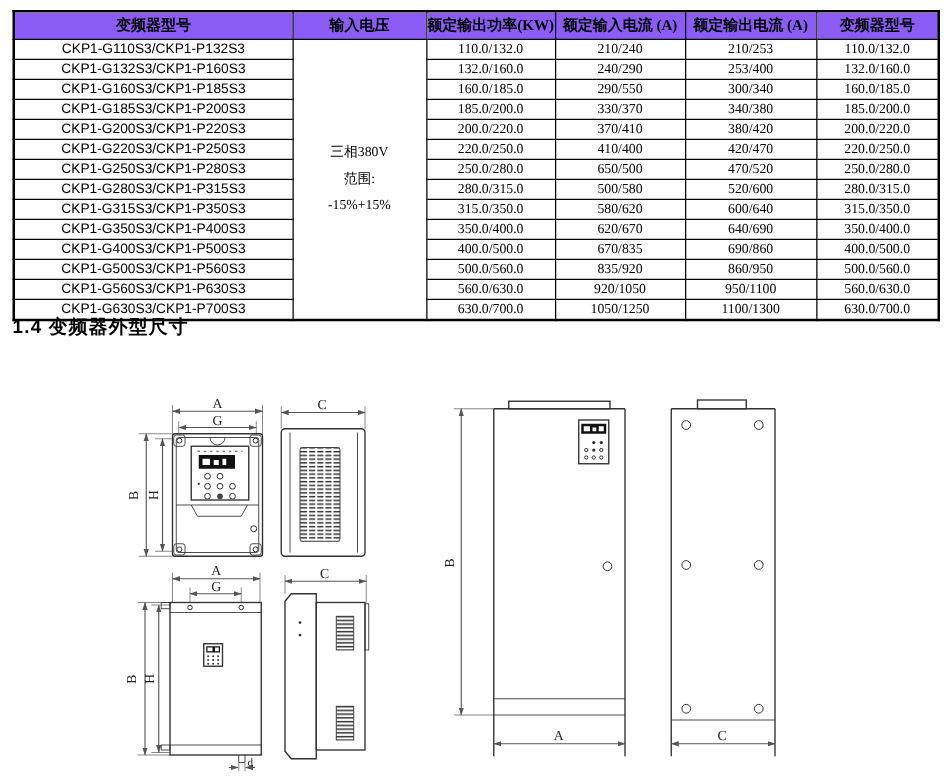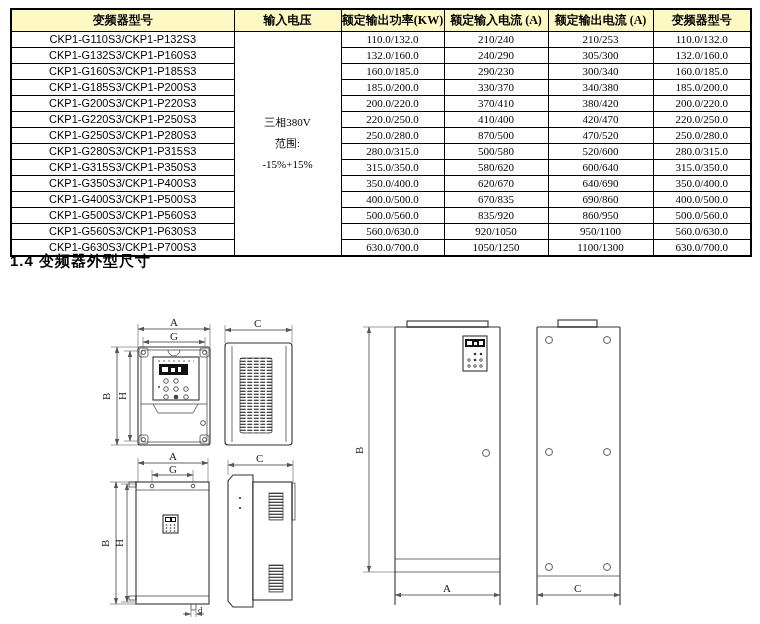--- a/index.html
+++ b/index.html
@@ -11,21 +11,21 @@
   table.spec{
     position:absolute;left:10px;top:8px;width:740px;
     border-collapse:collapse;table-layout:fixed;
     border:2px solid #000;
   }
   table.spec th, table.spec td{
     border:1px solid #000;text-align:center;vertical-align:middle;
     padding:0;white-space:nowrap;overflow:hidden;
   }
   table.spec thead th{
-    background:#fef9c3;height:21px;font-size:12px;font-weight:bold;
+    background:#8b5cf6;height:21px;font-size:12px;font-weight:bold;
     font-family:"Liberation Serif", serif;
   }
   table.spec tbody td{
     height:15px;font-size:11px;line-height:1.05;
   }
   table.spec tbody td.model{
     font-family:"Liberation Sans", sans-serif;font-size:11px;margin-top:25px;
   }
   table.spec tbody td.voltage{
     font-size:11px;line-height:1.9;vertical-align:middle;
@@ -78,27 +78,27 @@
         </td>
         <td>110.0/132.0</td>
         <td>210/240</td>
         <td>210/253</td>
         <td>110.0/132.0</td>
       </tr>
       <tr>
         <td class="model">CKP1-G132S3/CKP1-P160S3</td>
         <td>132.0/160.0</td>
         <td>240/290</td>
-        <td>305/300</td>
+        <td>253/400</td>
         <td>132.0/160.0</td>
       </tr>
       <tr>
         <td class="model">CKP1-G160S3/CKP1-P185S3</td>
         <td>160.0/185.0</td>
-        <td>290/230</td>
+        <td>290/550</td>
         <td>300/340</td>
         <td>160.0/185.0</td>
       </tr>
       <tr>
         <td class="model">CKP1-G185S3/CKP1-P200S3</td>
         <td>185.0/200.0</td>
         <td>330/370</td>
         <td>340/380</td>
         <td>185.0/200.0</td>
       </tr>
@@ -112,21 +112,21 @@
       <tr>
         <td class="model">CKP1-G220S3/CKP1-P250S3</td>
         <td>220.0/250.0</td>
         <td>410/400</td>
         <td>420/470</td>
         <td>220.0/250.0</td>
       </tr>
       <tr>
         <td class="model">CKP1-G250S3/CKP1-P280S3</td>
         <td>250.0/280.0</td>
-        <td>870/500</td>
+        <td>650/500</td>
         <td>470/520</td>
         <td>250.0/280.0</td>
       </tr>
       <tr>
         <td class="model">CKP1-G280S3/CKP1-P315S3</td>
         <td>280.0/315.0</td>
         <td>500/580</td>
         <td>520/600</td>
         <td>280.0/315.0</td>
       </tr>

